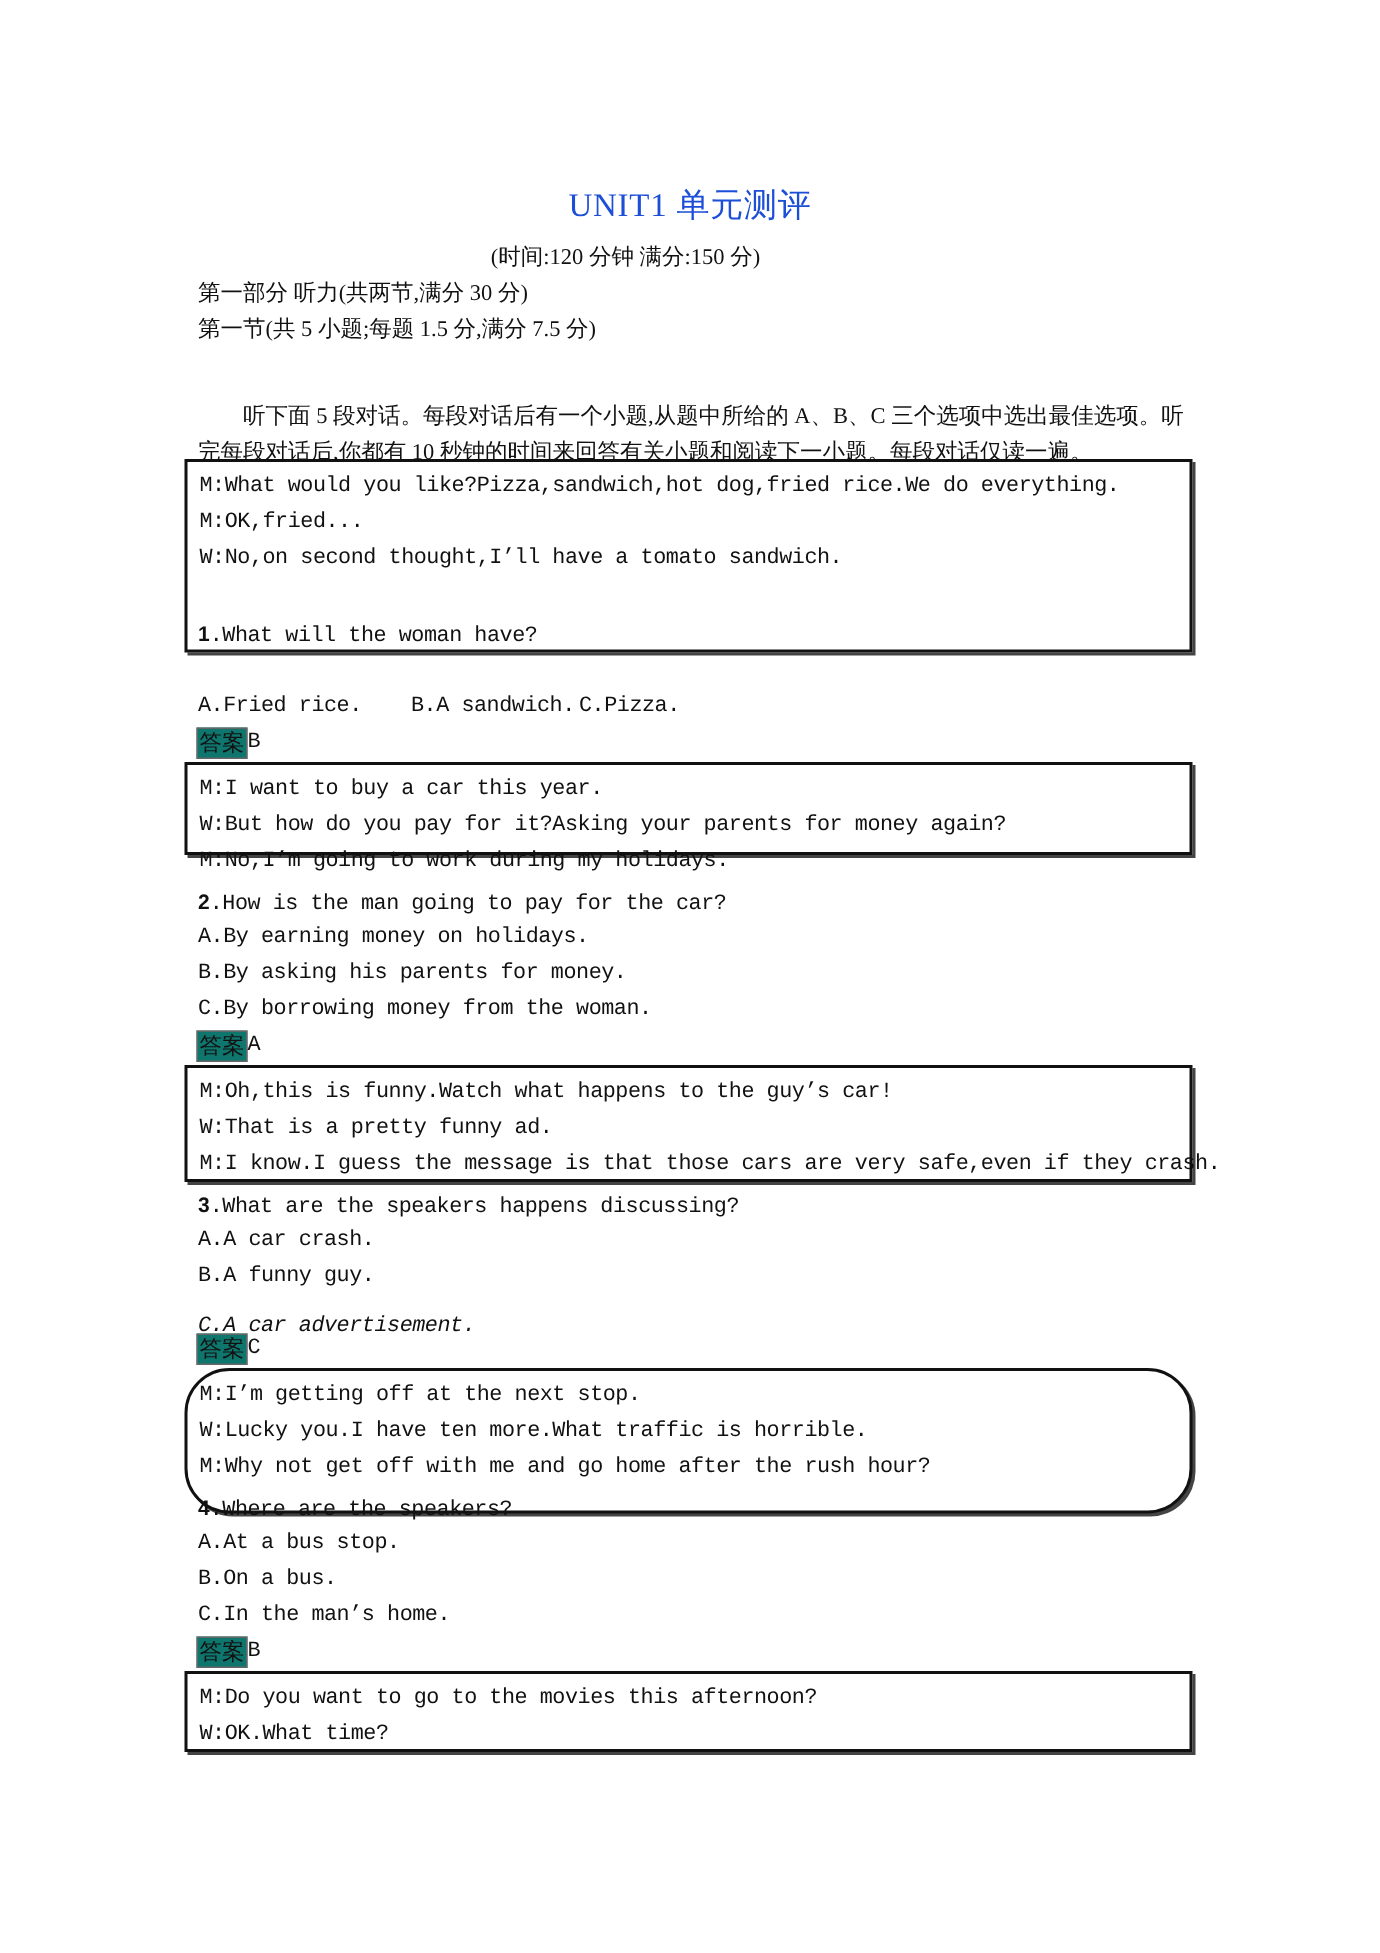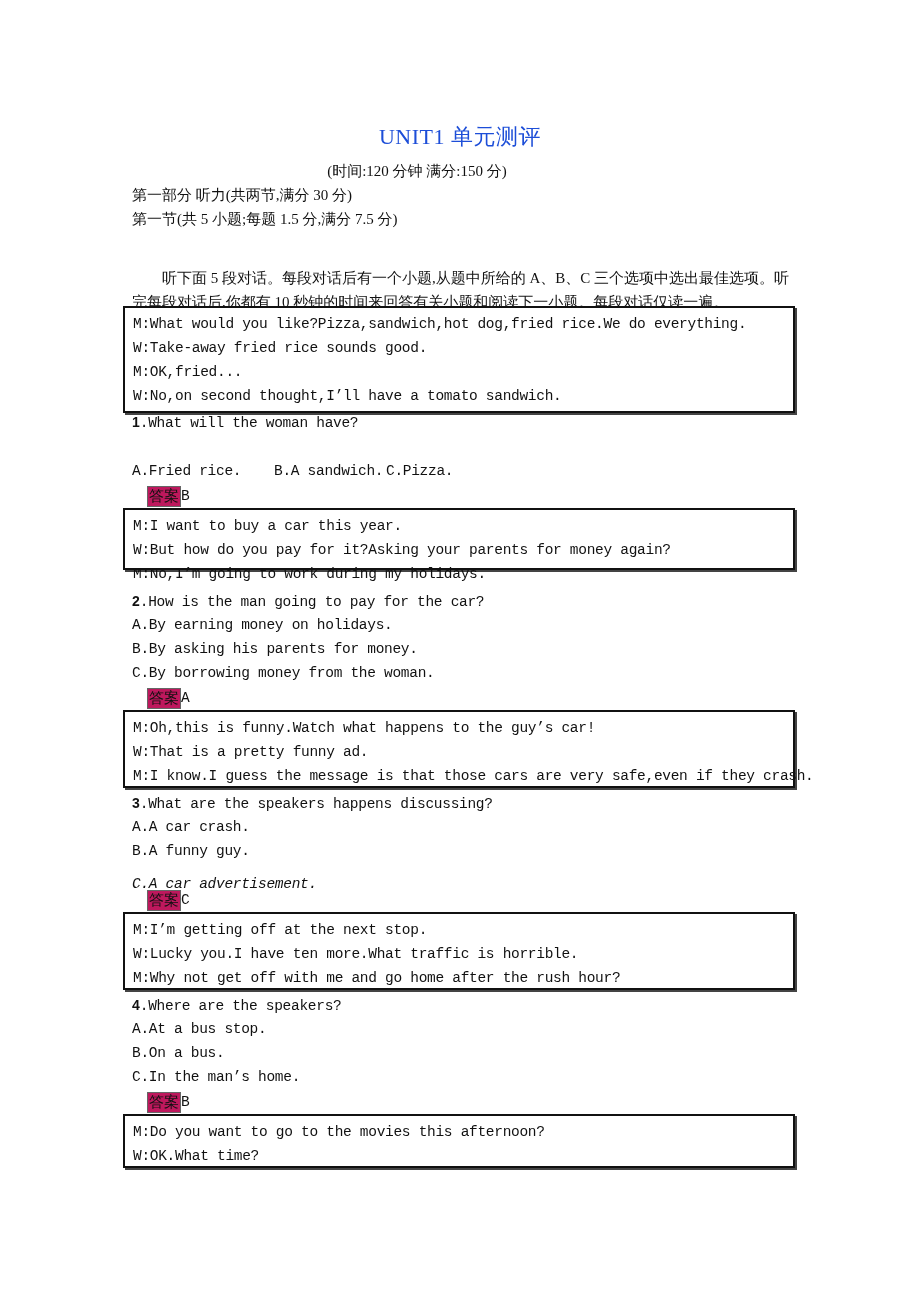--- a/index.html
+++ b/index.html
@@ -15,40 +15,39 @@
           text-indent: 30px; }
   .box { position: absolute; left: 123px; width: 672px; border: 2px solid #111;
          box-shadow: 2px 2px 0 #444; background: #fff; padding: 4px 0 0 8px; box-sizing: border-box; }
   .box .dl { font-family: "Liberation Mono", "DejaVu Sans Mono", monospace; font-size: 14.5px;
              height: 24px; line-height: 24px; white-space: nowrap; letter-spacing: -0.3px; }
   .mono { font-family: "Liberation Mono", "DejaVu Sans Mono", monospace; font-size: 14.5px;
           letter-spacing: -0.3px; }
   .q { position: absolute; left: 132px; height: 24px; line-height: 24px; white-space: nowrap; }
   .qnum { font-family: "Liberation Sans", "DejaVu Sans", sans-serif; font-weight: bold; font-size: 14px; }
   .ans { position: absolute; left: 131px; height: 22px; line-height: 22px; white-space: nowrap; }
-  .badge { display: inline-block; background: #be185d; border: 1px solid #666; font-size: 15px;
+  .badge { display: inline-block; background: #0f766e; border: 1px solid #666; font-size: 15px;
            padding: 0 1px; line-height: 19px; vertical-align: middle;
-           font-family: "DejaVu Sans", sans-serif; margin-left: 16px; }
+           font-family: "DejaVu Sans", sans-serif; }
   .ansval { font-family: "Liberation Mono", monospace; font-size: 14.5px; vertical-align: middle; }
   .opts-inline span { display: inline-block; }
 </style>
 </head>
 <body>
 
 <div class="page">
   <div class="title">UNIT1 单元测评</div>
   <div class="subtitle">(时间:120 分钟   满分:150 分)</div>
 
   <div class="line" style="top:186px;">第一部分   听力(共两节,满分 30 分)</div>
   <div class="line" style="top:210px;">第一节(共 5 小题;每题 1.5 分,满分 7.5 分)</div>
   <div class="para" style="top:234px;margin-top:32px;">听下面 5 段对话。每段对话后有一个小题,从题中所给的 A、B、C 三个选项中选出最佳选项。听完每段对话后,你都有 10 秒钟的时间来回答有关小题和阅读下一小题。每段对话仅读一遍。</div>
 
-  <div class="box" style="top:306px; height:107px;">
+  <div class="box" style="top:306px; height:129px;">
     <div class="dl">M:What would you like?Pizza,sandwich,hot dog,fried rice.We do everything.</div>
-    <div class="dl">W:Take-away fried rice sounds good.</div>
     <div class="dl">M:OK,fried...</div>
     <div class="dl">W:No,on second thought,I’ll have a tomato sandwich.</div>
   </div>
   <div class="q" style="top:410px;">
     <span class="qnum">1</span><span class="mono">.What will the woman have?</span>
   </div>
   <div class="q opts-inline" style="top:458px;">
     <span class="mono" style="width:142px;">A.Fried rice.</span><span class="mono" style="width:112px;">B.A sandwich.</span><span class="mono">C.Pizza.</span>
   </div>
   <div class="ans" style="top:484px;">
@@ -78,21 +77,21 @@
   <div class="q" style="top:791px;">
     <span class="qnum">3</span><span class="mono">.What are the speakers happens discussing?</span>
   </div>
   <div class="q mono" style="top:815px;">A.A car crash.</div>
   <div class="q mono" style="top:839px;">B.A funny guy.</div>
   <div class="q mono" style="top:872px;font-style:italic;">C.A car advertisement.</div>
   <div class="ans" style="top:888px;">
     <span class="badge">答案</span><span class="ansval">C</span>
   </div>
 
-  <div class="box" style="top:912px; height:78px;">
+  <div class="box" style="top:912px; height:97px;border-radius:30px;">
     <div class="dl">M:I’m getting off at the next stop.</div>
     <div class="dl">W:Lucky you.I have ten more.What traffic is horrible.</div>
     <div class="dl">M:Why not get off with me and go home after the rush hour?</div>
   </div>
   <div class="q" style="top:993px;">
     <span class="qnum">4</span><span class="mono">.Where are the speakers?</span>
   </div>
   <div class="q mono" style="top:1017px;">A.At a bus stop.</div>
   <div class="q mono" style="top:1041px;">B.On a bus.</div>
   <div class="q mono" style="top:1065px;">C.In the man’s home.</div>

